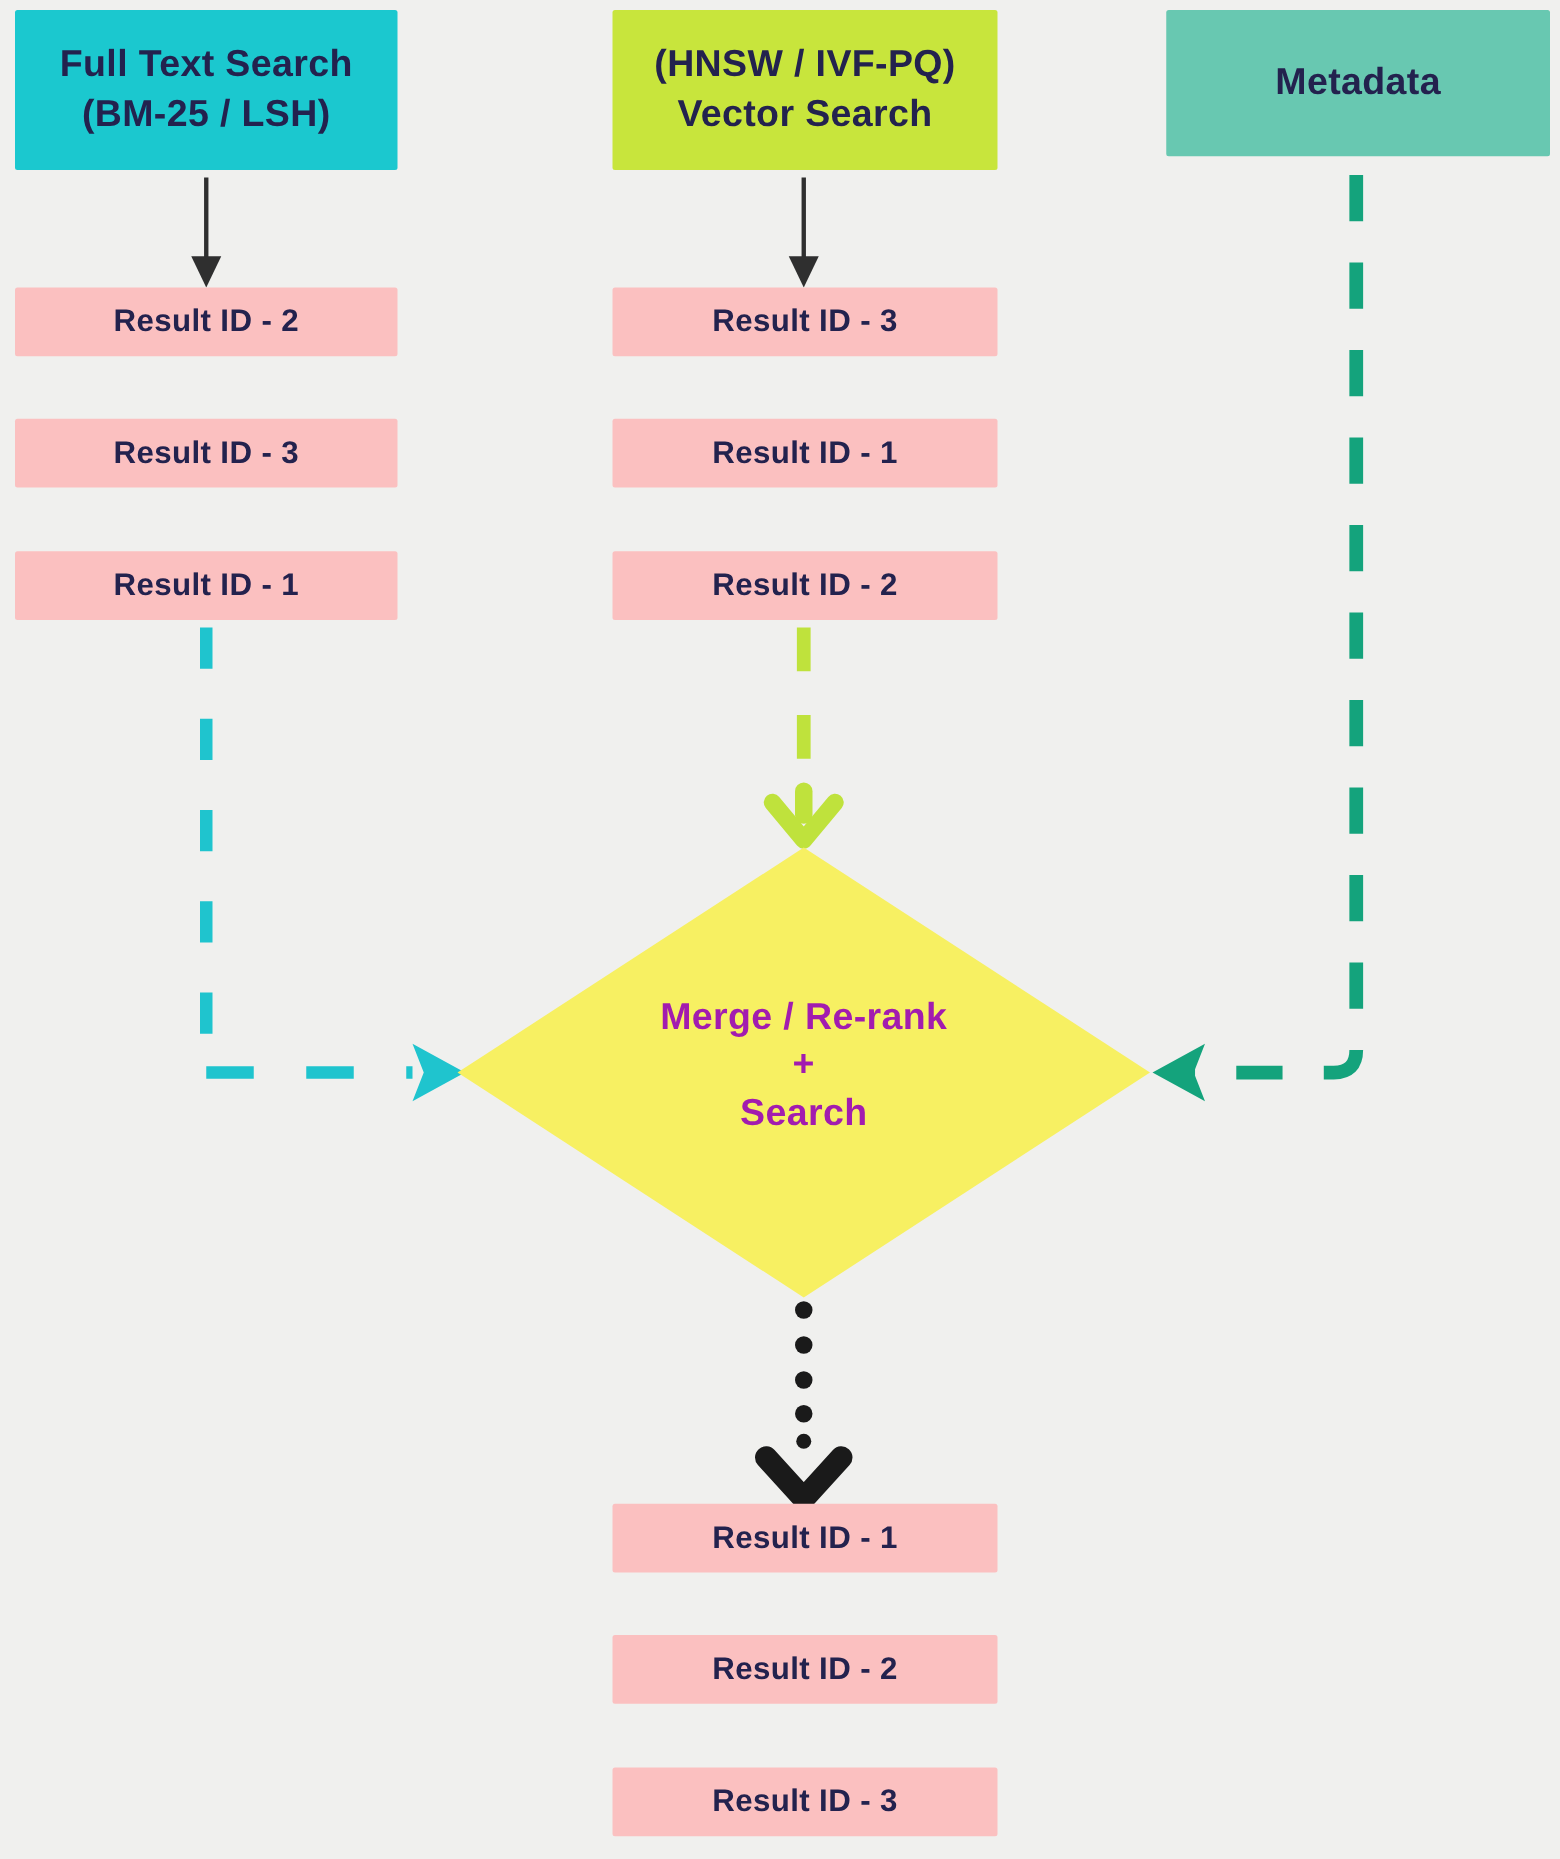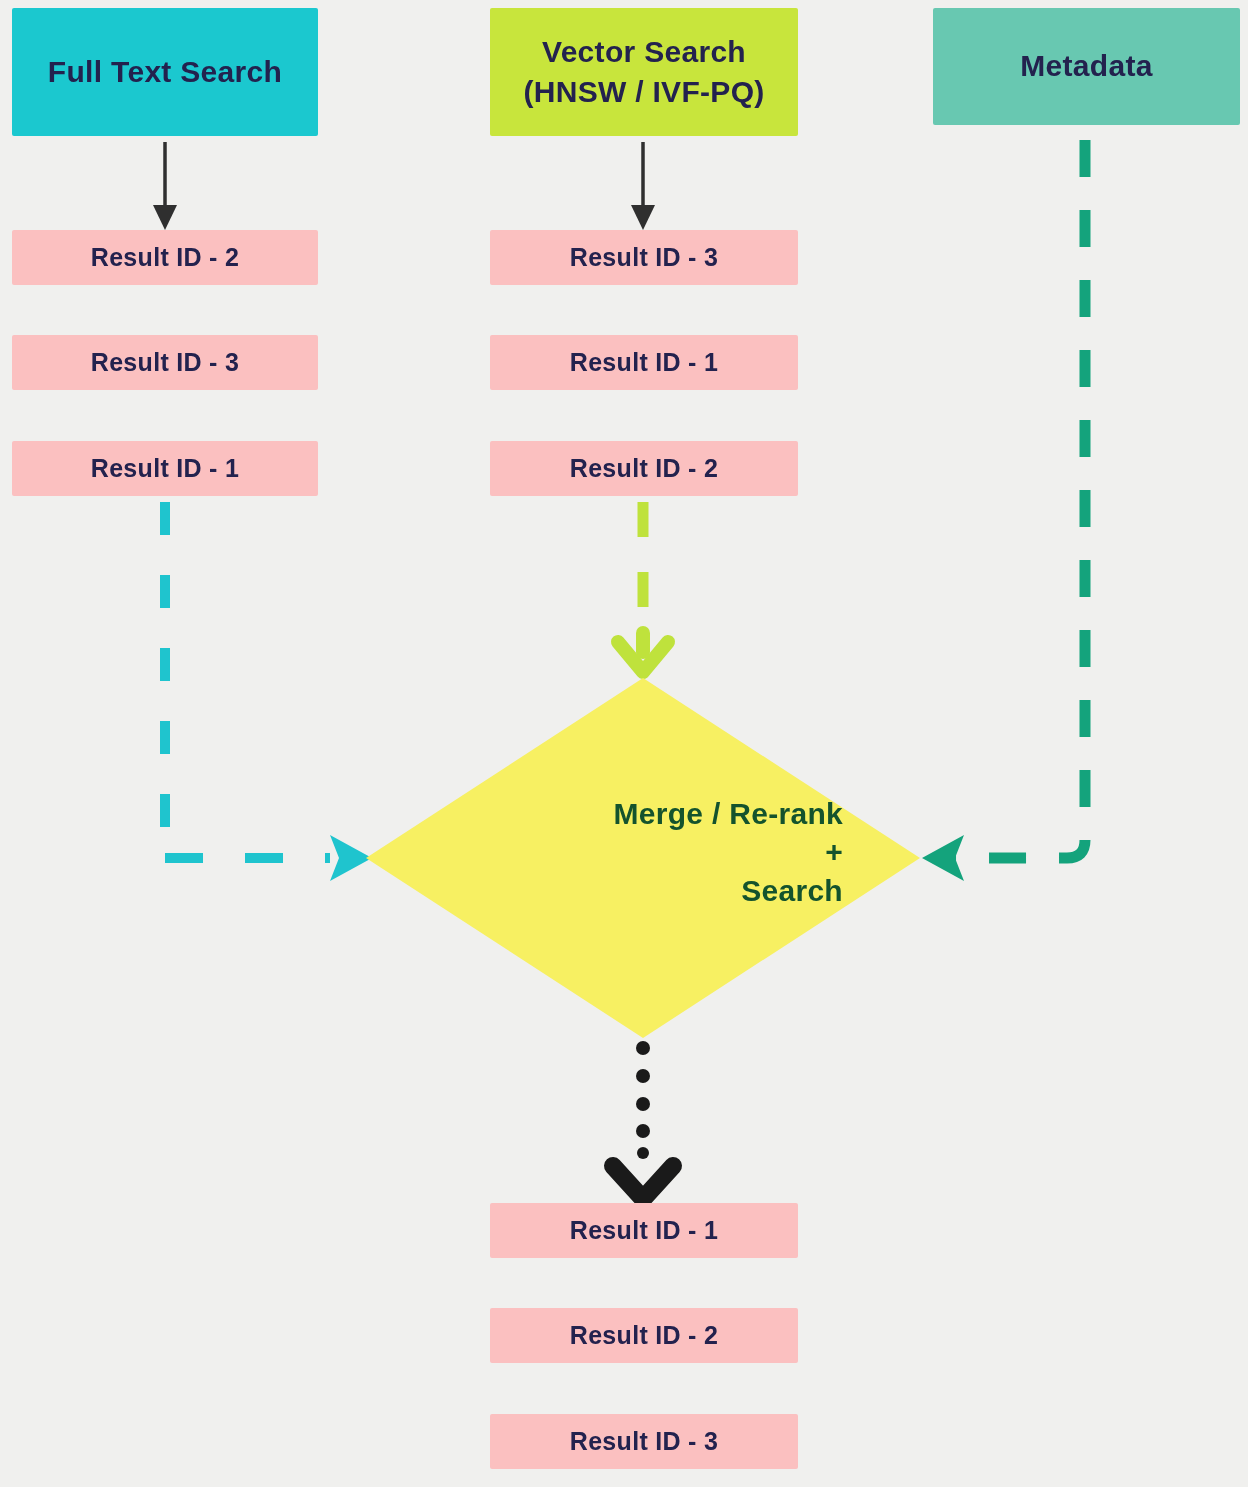--- a/index.html
+++ b/index.html
@@ -42,24 +42,24 @@
   .result-node {
     font-size: 25px;
     letter-spacing: 0.3px;
     height: 55px;
   }
   .diamond-label {
     position: absolute;
     left: 443px;
     top: 795px;
     width: 400px;
-    text-align: right;
+    text-align: center;
     font-size: 30px;
     font-weight: 600;
-    color: #14532d;
+    color: #a21caf;
     line-height: 1.28;
     letter-spacing: 0.3px;
   }
 </style>
 </head>
 <body>
 
 <div class="canvas">
 
   <svg class="connectors" viewBox="0 0 1248 1487" xmlns="http://www.w3.org/2000/svg">
@@ -101,34 +101,35 @@
       <circle cx="643" cy="1076" r="7" fill="#1a1a1a"></circle>
       <circle cx="643" cy="1104" r="7" fill="#1a1a1a"></circle>
       <circle cx="643" cy="1131" r="7" fill="#1a1a1a"></circle>
       <circle cx="643" cy="1153" r="6" fill="#1a1a1a"></circle>
       <path d="M 613 1166 L 643 1199 L 673 1166" fill="none" stroke-width="18" stroke-linecap="round" stroke-linejoin="round" stroke="#1a1a1a"></path>
     </g>
   </svg>
 
   <div class="node header-node" style="left:12px; top:8px; width:306px; height:128px; background:#1bc8cf;">
     <span>Full Text Search</span>
+    <span>(BM-25 / LSH)</span>
   </div>
   <div class="node result-node" style="left:12px; top:230px; width:306px; background:#fbc0c0;">
     <span>Result ID - 2</span>
   </div>
   <div class="node result-node" style="left:12px; top:335px; width:306px; background:#fbc0c0;">
     <span>Result ID - 3</span>
   </div>
   <div class="node result-node" style="left:12px; top:441px; width:306px; background:#fbc0c0;">
     <span>Result ID - 1</span>
   </div>
 
   <div class="node header-node" style="left:490px; top:8px; width:308px; height:128px; background:#c8e53c;">
+    <span>(HNSW / IVF-PQ)</span>
     <span>Vector Search</span>
-    <span>(HNSW / IVF-PQ)</span>
   </div>
   <div class="node result-node" style="left:490px; top:230px; width:308px; background:#fbc0c0;">
     <span>Result ID - 3</span>
   </div>
   <div class="node result-node" style="left:490px; top:335px; width:308px; background:#fbc0c0;">
     <span>Result ID - 1</span>
   </div>
   <div class="node result-node" style="left:490px; top:441px; width:308px; background:#fbc0c0;">
     <span>Result ID - 2</span>
   </div>

